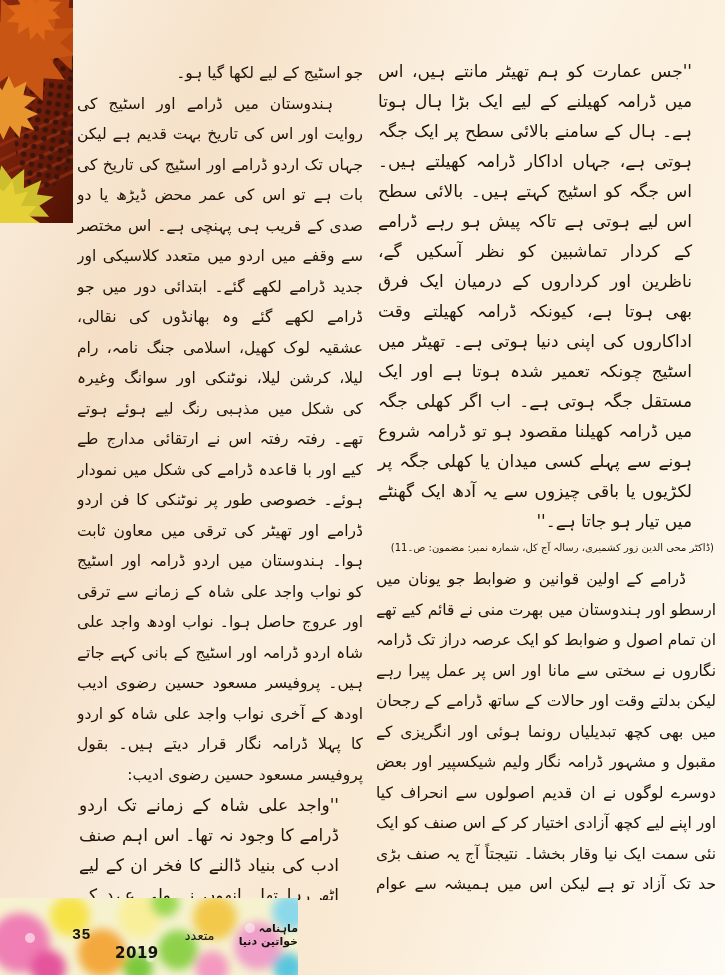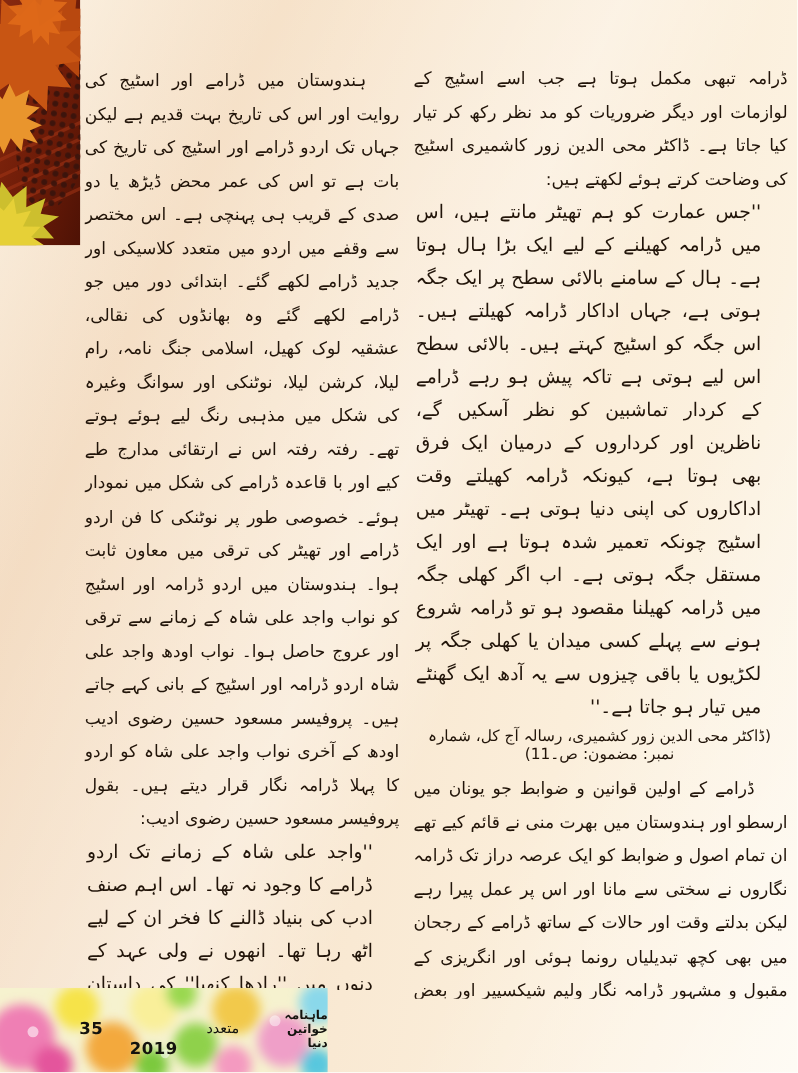--- a/index.html
+++ b/index.html
@@ -16,30 +16,30 @@
   
   .col{
     position:absolute;direction:rtl;text-align:justify;text-justify:inter-word;
     color:#211409;overflow:hidden;
   }
   .col-left{left:77px;top:58px;width:286px;height:842px;}
   .col-right{left:376px;top:56px;width:340px;height:852px;}
   .col p{margin:0;font-size:15.5px;line-height:30.5px;}
   .col p.indent{text-indent:30px;}
   .col p.quote{margin-right:24px;margin-left:2px;font-size:17px;line-height:30px;}
-  .col p.ref{font-size:14px;line-height:16px;margin:4px 2px 8px 0;text-align:center;text-indent:0;}
+  .col p.ref{font-size:10px;line-height:16px;margin:4px 2px 8px 0;text-align:right;text-indent:0;}
   
   .footer-band{position:absolute;left:0;top:898px;width:298px;height:77px;overflow:hidden;}
   .footer-band svg{position:absolute;left:0;top:0;}
   .footer-row{
     position:absolute;left:0;top:10px;width:298px;direction:ltr;
     display:flex;align-items:center;color:#14130e;
   }
   .footer-row .num{font-weight:bold;font-size:15px;letter-spacing:.5px;}
-  .footer-row .pagenum{margin-left:72px;}
+  .footer-row .pagenum{margin-left:72px;font-family:Liberation Mono, monospace;}
   .footer-row .year{margin-left:24px;margin-top:36px;}
   .footer-row .month{margin-left:26px;font-size:13px;direction:rtl;}
   .footer-row .mag{margin-left:22px;font-size:11px;direction:rtl;font-weight:bold;}
 </style>
 </head>
 <body>
 
 <div class="page">
 
   <div class="corner">
@@ -67,26 +67,26 @@
       <use href="#maple" fill="#b8480f" transform="translate(46,30) rotate(30) scale(0.85)"></use>
       <use href="#maple" fill="#c85513" transform="translate(22,50) rotate(-22) scale(0.95)"></use>
       <use href="#maple" fill="#e9952d" transform="translate(6,108) rotate(38) scale(0.58)"></use>
       <use href="#maple" fill="#e06a1a" transform="translate(34,12) rotate(70) scale(0.5)" opacity="0.9"></use>
       <use href="#maple" fill="#cdbf2e" transform="translate(10,206) rotate(-12) scale(0.72)"></use>
       <use href="#maple" fill="#e6d037" transform="translate(4,214) rotate(14) scale(0.6)"></use>
     </svg>
   </div>
 
   <div class="col col-left">
+      <p class="body">جو اسٹیج کے لیے لکھا گیا ہو۔</p>
       <p class="body indent">ہندوستان میں ڈرامے اور اسٹیج کی روایت اور اس کی تاریخ بہت قدیم ہے لیکن جہاں تک اردو ڈرامے اور اسٹیج کی تاریخ کی بات ہے تو اس کی عمر محض ڈیڑھ یا دو صدی کے قریب ہی پہنچی ہے۔ اس مختصر سے وقفے میں اردو میں متعدد کلاسیکی اور جدید ڈرامے لکھے گئے۔ ابتدائی دور میں جو ڈرامے لکھے گئے وہ بھانڈوں کی نقالی، عشقیہ لوک کھیل، اسلامی جنگ نامہ، رام لیلا، کرشن لیلا، نوٹنکی اور سوانگ وغیرہ کی شکل میں مذہبی رنگ لیے ہوئے ہوتے تھے۔ رفتہ رفتہ اس نے ارتقائی مدارج طے کیے اور با قاعدہ ڈرامے کی شکل میں نمودار ہوئے۔ خصوصی طور پر نوٹنکی کا فن اردو ڈرامے اور تھیٹر کی ترقی میں معاون ثابت ہوا۔ ہندوستان میں اردو ڈرامہ اور اسٹیج کو نواب واجد علی شاہ کے زمانے سے ترقی اور عروج حاصل ہوا۔ نواب اودھ واجد علی شاہ اردو ڈرامہ اور اسٹیج کے بانی کہے جاتے ہیں۔ پروفیسر مسعود حسین رضوی ادیب اودھ کے آخری نواب واجد علی شاہ کو اردو کا پہلا ڈرامہ نگار قرار دیتے ہیں۔ بقول پروفیسر مسعود حسین رضوی ادیب:</p>
       <p class="quote">''واجد علی شاہ کے زمانے تک اردو ڈرامے کا وجود نہ تھا۔ اس اہم صنف ادب کی بنیاد ڈالنے کا فخر ان کے لیے اٹھ رہا تھا۔ انھوں نے ولی عہد کے دنوں میں ''رادھا کنھیا'' کی داستان محبت پر مبنی ایک چھوٹا سا ڈرامہ لکھا جو ہماری خوش قسمتی ہے کہ اب تک موجود ہے فنی اعتبار سے اس کا درجہ کچھ بھی ہو اردو کا پہلا ڈرامہ ہونے کی حیثیت میں وہ بڑی اہمیت رکھتا ہے۔''</p>
     </div>
 
   <div class="col col-right">
-      <p class="body">ڈرامہ تبھی مکمل ہوتا ہے جب اسے اسٹیج کے لوازمات اور دیگر ضروریات کو مد نظر رکھ کر تیار کیا جاتا ہے۔ ڈاکٹر محی الدین زور کاشمیری اسٹیج کی وضاحت کرتے ہوئے لکھتے ہیں:</p>
       <p class="quote">''جس عمارت کو ہم تھیٹر مانتے ہیں، اس میں ڈرامہ کھیلنے کے لیے ایک بڑا ہال ہوتا ہے۔ ہال کے سامنے بالائی سطح پر ایک جگہ ہوتی ہے، جہاں اداکار ڈرامہ کھیلتے ہیں۔ اس جگہ کو اسٹیج کہتے ہیں۔ بالائی سطح اس لیے ہوتی ہے تاکہ پیش ہو رہے ڈرامے کے کردار تماشبین کو نظر آسکیں گے، ناظرین اور کرداروں کے درمیان ایک فرق بھی ہوتا ہے، کیونکہ ڈرامہ کھیلتے وقت اداکاروں کی اپنی دنیا ہوتی ہے۔ تھیٹر میں اسٹیج چونکہ تعمیر شدہ ہوتا ہے اور ایک مستقل جگہ ہوتی ہے۔ اب اگر کھلی جگہ میں ڈرامہ کھیلنا مقصود ہو تو ڈرامہ شروع ہونے سے پہلے کسی میدان یا کھلی جگہ پر لکڑیوں یا باقی چیزوں سے یہ آدھ ایک گھنٹے میں تیار ہو جاتا ہے۔''</p>
       <p class="ref">(ڈاکٹر محی الدین زور کشمیری، رسالہ آج کل، شمارہ نمبر: مضمون: ص۔11)</p>
       <p class="body indent">ڈرامے کے اولین قوانین و ضوابط جو یونان میں ارسطو اور ہندوستان میں بھرت منی نے قائم کیے تھے ان تمام اصول و ضوابط کو ایک عرصہ دراز تک ڈرامہ نگاروں نے سختی سے مانا اور اس پر عمل پیرا رہے لیکن بدلتے وقت اور حالات کے ساتھ ڈرامے کے رجحان میں بھی کچھ تبدیلیاں رونما ہوئی اور انگریزی کے مقبول و مشہور ڈرامہ نگار ولیم شیکسپیر اور بعض دوسرے لوگوں نے ان قدیم اصولوں سے انحراف کیا اور اپنے لیے کچھ آزادی اختیار کر کے اس صنف کو ایک نئی سمت ایک نیا وقار بخشا۔ نتیجتاً آج یہ صنف بڑی حد تک آزاد تو ہے لیکن اس میں ہمیشہ سے عوام کی ضرورت کا خاص خیال رکھا جاتا رہا ہے۔</p>
     </div>
 
   <div class="footer-band">
     <svg width="298" height="77" viewBox="0 0 298 77">
       <defs>
         <filter id="soft" x="-40%" y="-40%" width="180%" height="180%">
           <feGaussianBlur stdDeviation="5"></feGaussianBlur>

